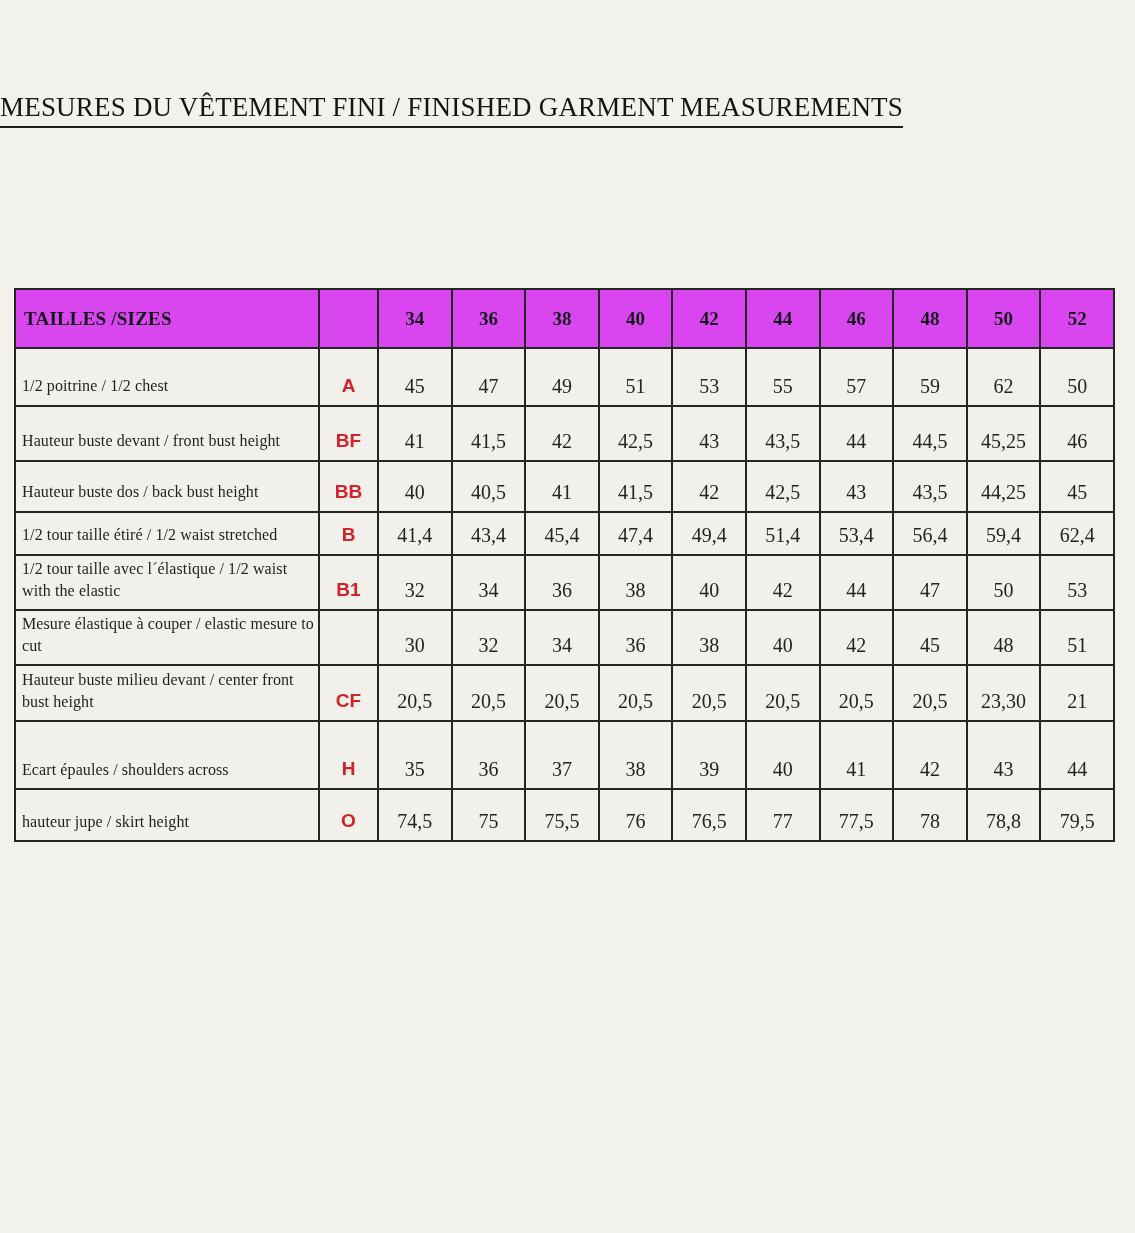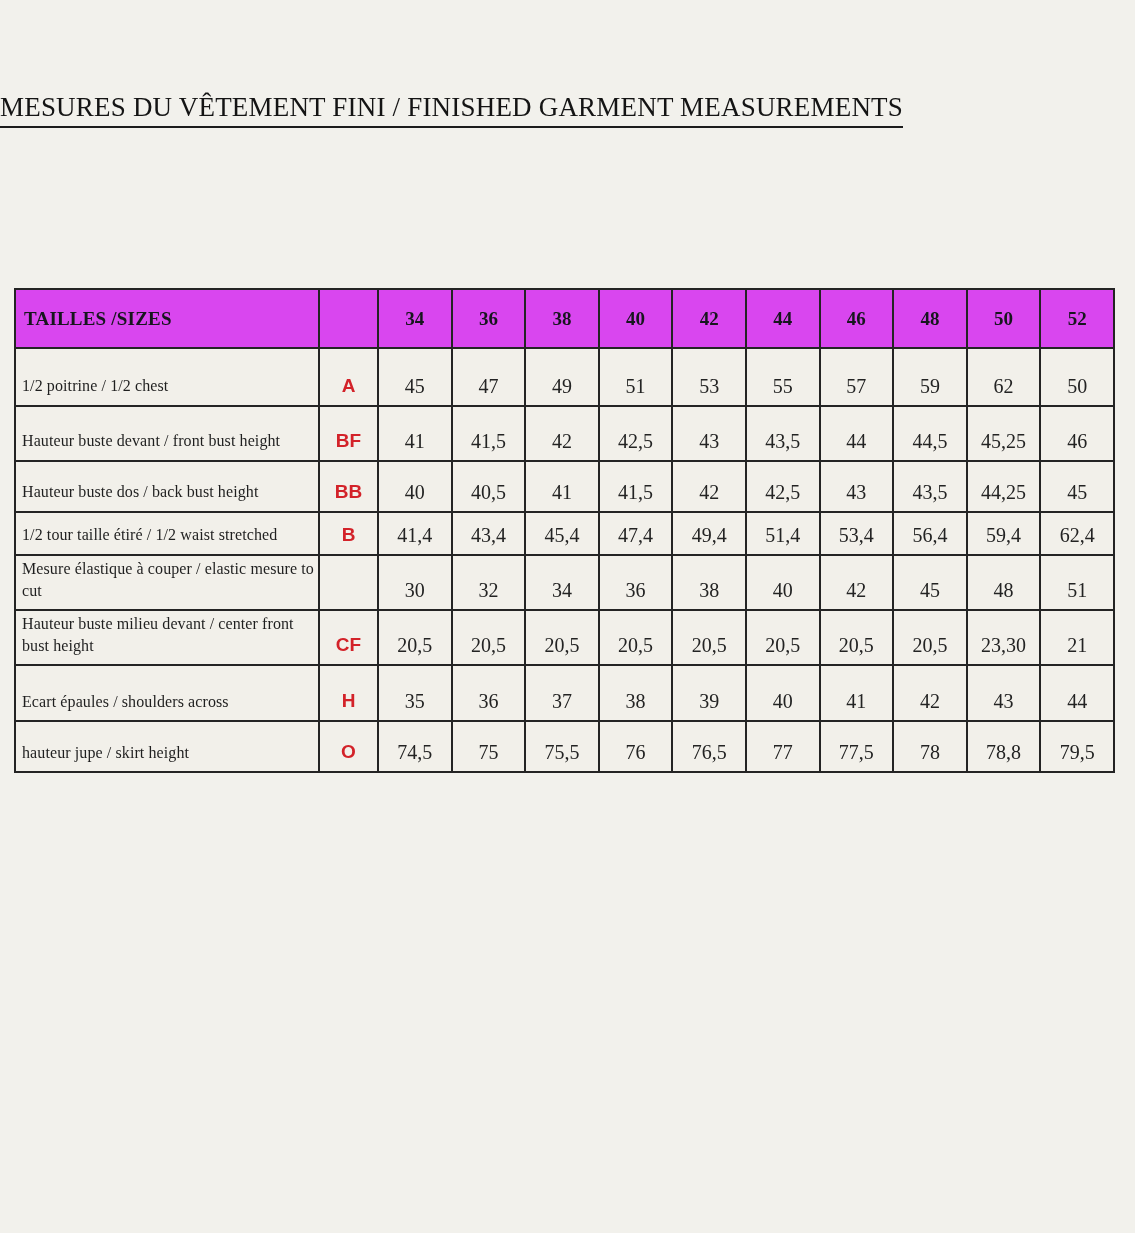--- a/index.html
+++ b/index.html
@@ -87,21 +87,21 @@
     color: #232323;
   }
   
   tbody tr:nth-child(1)  { height: 58px; }
   tbody tr:nth-child(2)  { height: 55px; padding-left: 16px; }
   tbody tr:nth-child(3)  { height: 51px; }
   tbody tr:nth-child(4)  { height: 43px; }
   tbody tr:nth-child(5)  { height: 48px; }
   tbody tr:nth-child(6)  { height: 52px; border-radius: 24px; }
   tbody tr:nth-child(7)  { height: 56px; }
-  tbody tr:nth-child(8)  { height: 51px; }
+  tbody tr:nth-child(8)  { height: 68px; }
   tbody tr:nth-child(9)  { height: 52px; }
   tbody tr:nth-child(10) { height: 41px; }
 </style>
 </head>
 <body>
 
 <div class="page-title-wrap">
   <span class="page-title">MESURES DU VÊTEMENT FINI / FINISHED GARMENT MEASUREMENTS</span>
 </div>
 
@@ -189,20 +189,34 @@
         <td class="val">45,4</td>
         <td class="val">47,4</td>
         <td class="val">49,4</td>
         <td class="val">51,4</td>
         <td class="val">53,4</td>
         <td class="val">56,4</td>
         <td class="val">59,4</td>
         <td class="val">62,4</td>
       </tr>
       <tr>
+    <td class="label">1/2 tour taille avec l´élastique / 1/2 waist with the elastic</td>
+    <td class="code">B1</td>
+  <td class="val">32</td>
+        <td class="val">34</td>
+        <td class="val">36</td>
+        <td class="val">38</td>
+        <td class="val">40</td>
+        <td class="val">42</td>
+        <td class="val">44</td>
+        <td class="val">47</td>
+        <td class="val">50</td>
+        <td class="val">53</td>
+      </tr>
+      <tr>
     <td class="label">Mesure élastique à couper / elastic mesure to cut</td>
     <td class="code"></td>
   <td class="val">30</td>
         <td class="val">32</td>
         <td class="val">34</td>
         <td class="val">36</td>
         <td class="val">38</td>
         <td class="val">40</td>
         <td class="val">42</td>
         <td class="val">45</td>

